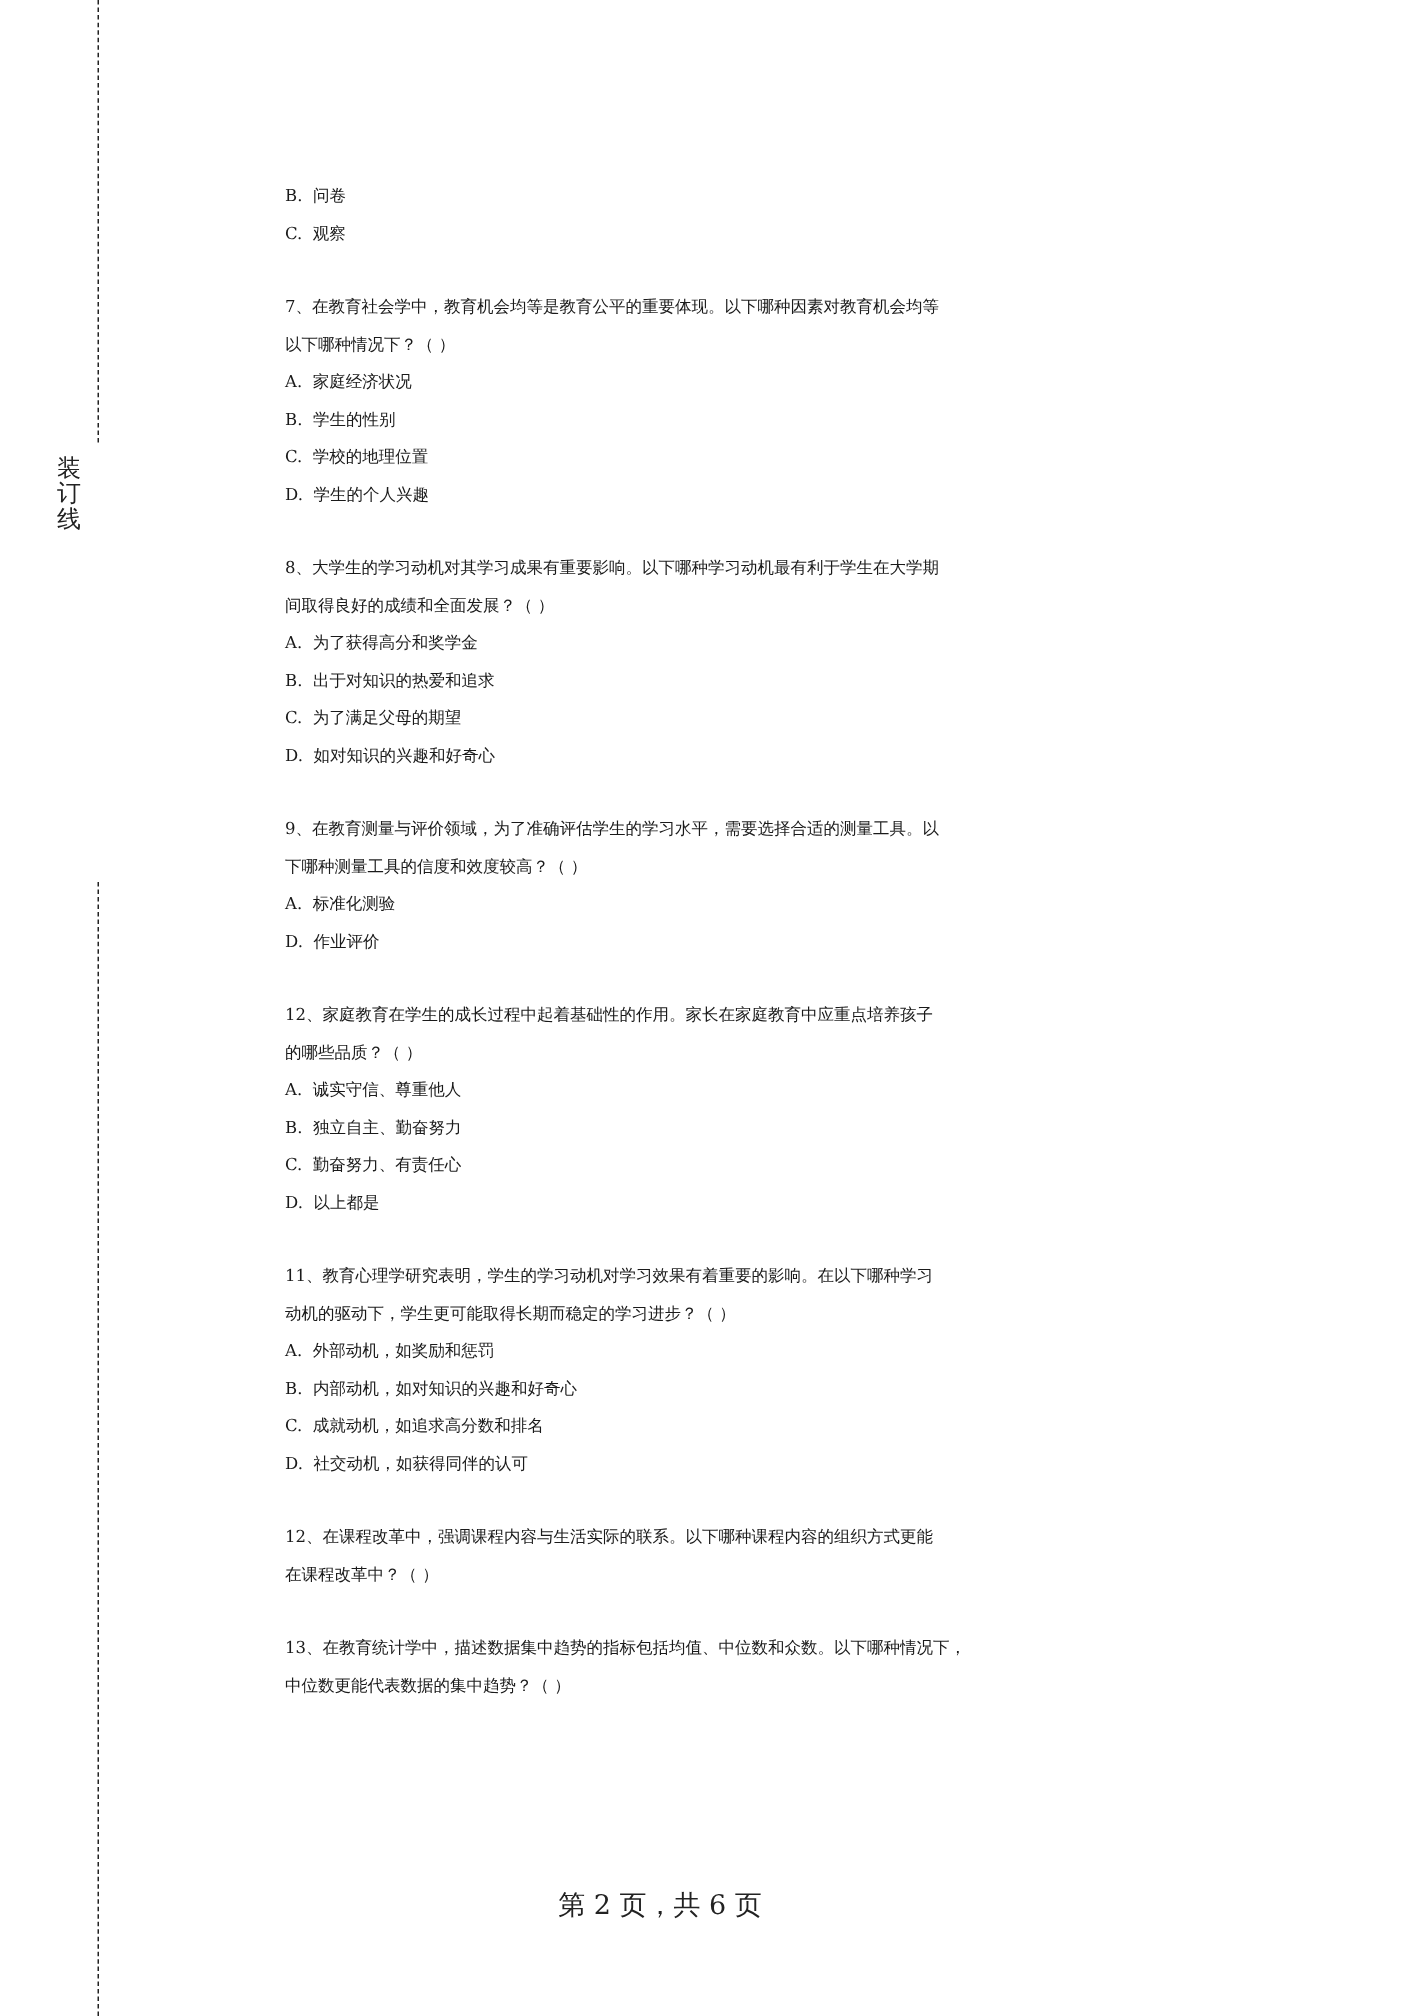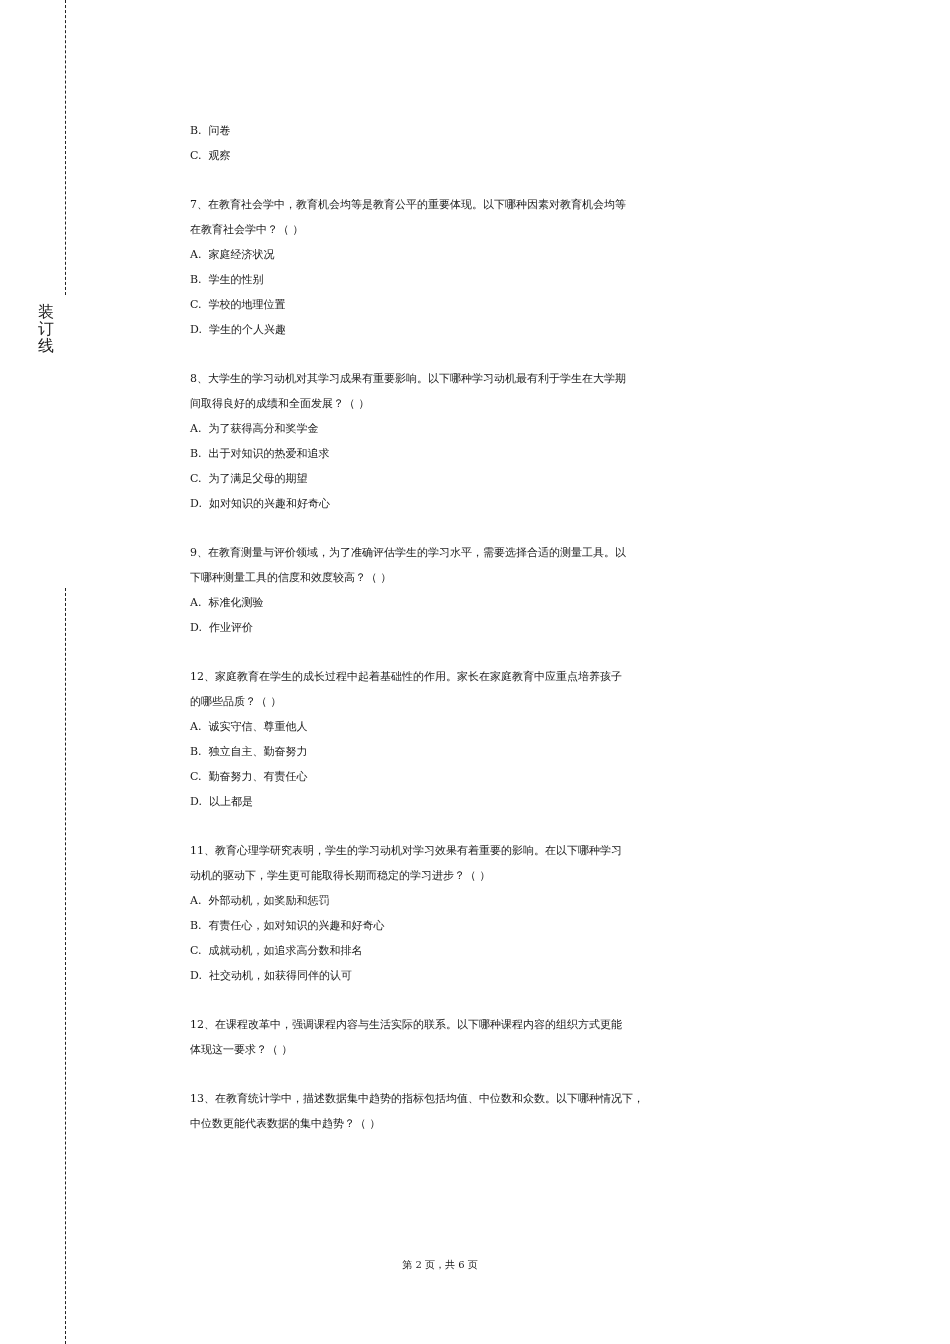--- a/index.html
+++ b/index.html
@@ -5,42 +5,42 @@
   html, body { margin:0; padding:0; background:#ffffff; }
   body { width:950px; height:1344px; position:relative; overflow:hidden;
          font-family:"DejaVu Serif","Liberation Serif",serif; color:#1a1a1a; }
   .dash { position:absolute; left:65px; width:0; border-left:1.5px dashed #222; }
   .dash.top { top:0; height:295px; }
   .dash.bottom { top:588px; height:756px; }
   .binding { position:absolute; left:37px; top:303px; width:18px; font-size:16px; line-height:17px; text-align:center; color:#222; }
   .content { position:absolute; left:180px; top:118px; width:670px; font-size:11px; line-height:25px;margin-left:10px; }
   .line { white-space:nowrap; height:25px; }
   .gap { height:24px; }
-  .footer { position:absolute; left:0; width:880px; top:1258px; text-align:center; font-size:10px; color:#222; }
+  .footer { position:absolute; left:0; width:880px; top:1258px; text-align:center; font-size:18px; color:#222; }
 </style>
 </head>
 <body>
 
 <div class="dash top"></div>
 <div class="dash bottom"></div>
 <div class="binding">
   <div>装</div>
   <div>订</div>
   <div>线</div>
 </div>
 
 <div class="content">
 
   <div class="line"><span>B.</span>&nbsp;&nbsp;<span>问卷</span></div>
   <div class="line"><span>C.</span>&nbsp;&nbsp;<span>观察</span></div>
   <div class="gap"></div>
 
   <div>
     <div class="line">7、在教育社会学中，教育机会均等是教育公平的重要体现。以下哪种因素对教育机会均等</div>
-    <div class="line">在教育社会学中？（ ）</div>
+    <div class="line">以下哪种情况下？（ ）</div>
     <div class="line"><span>A.</span>&nbsp;&nbsp;<span>家庭经济状况</span></div>
     <div class="line"><span>B.</span>&nbsp;&nbsp;<span>学生的性别</span></div>
     <div class="line"><span>C.</span>&nbsp;&nbsp;<span>学校的地理位置</span></div>
     <div class="line"><span>D.</span>&nbsp;&nbsp;<span>学生的个人兴趣</span></div>
   </div>
   <div class="gap"></div>
 
   <div>
     <div class="line">8、大学生的学习动机对其学习成果有重要影响。以下哪种学习动机最有利于学生在大学期</div>
     <div class="line">间取得良好的成绩和全面发展？（ ）</div>
@@ -66,29 +66,29 @@
     <div class="line"><span>B.</span>&nbsp;&nbsp;<span>独立自主、勤奋努力</span></div>
     <div class="line"><span>C.</span>&nbsp;&nbsp;<span>勤奋努力、有责任心</span></div>
     <div class="line"><span>D.</span>&nbsp;&nbsp;<span>以上都是</span></div>
   </div>
   <div class="gap"></div>
 
   <div>
     <div class="line">11、教育心理学研究表明，学生的学习动机对学习效果有着重要的影响。在以下哪种学习</div>
     <div class="line">动机的驱动下，学生更可能取得长期而稳定的学习进步？（ ）</div>
     <div class="line"><span>A.</span>&nbsp;&nbsp;<span>外部动机，如奖励和惩罚</span></div>
-    <div class="line"><span>B.</span>&nbsp;&nbsp;<span>有责任心，如对知识的兴趣和好奇心</span></div>
+    <div class="line"><span>B.</span>&nbsp;&nbsp;<span>内部动机，如对知识的兴趣和好奇心</span></div>
     <div class="line"><span>C.</span>&nbsp;&nbsp;<span>成就动机，如追求高分数和排名</span></div>
     <div class="line"><span>D.</span>&nbsp;&nbsp;<span>社交动机，如获得同伴的认可</span></div>
   </div>
   <div class="gap"></div>
 
   <div>
     <div class="line">12、在课程改革中，强调课程内容与生活实际的联系。以下哪种课程内容的组织方式更能</div>
-    <div class="line">体现这一要求？（ ）</div>
+    <div class="line">在课程改革中？（ ）</div>
   </div>
   <div class="gap"></div>
 
   <div>
     <div class="line">13、在教育统计学中，描述数据集中趋势的指标包括均值、中位数和众数。以下哪种情况下，</div>
     <div class="line">中位数更能代表数据的集中趋势？（ ）</div>
   </div>
 </div>
 
 <div class="footer">第 2 页，共 6 页</div>

